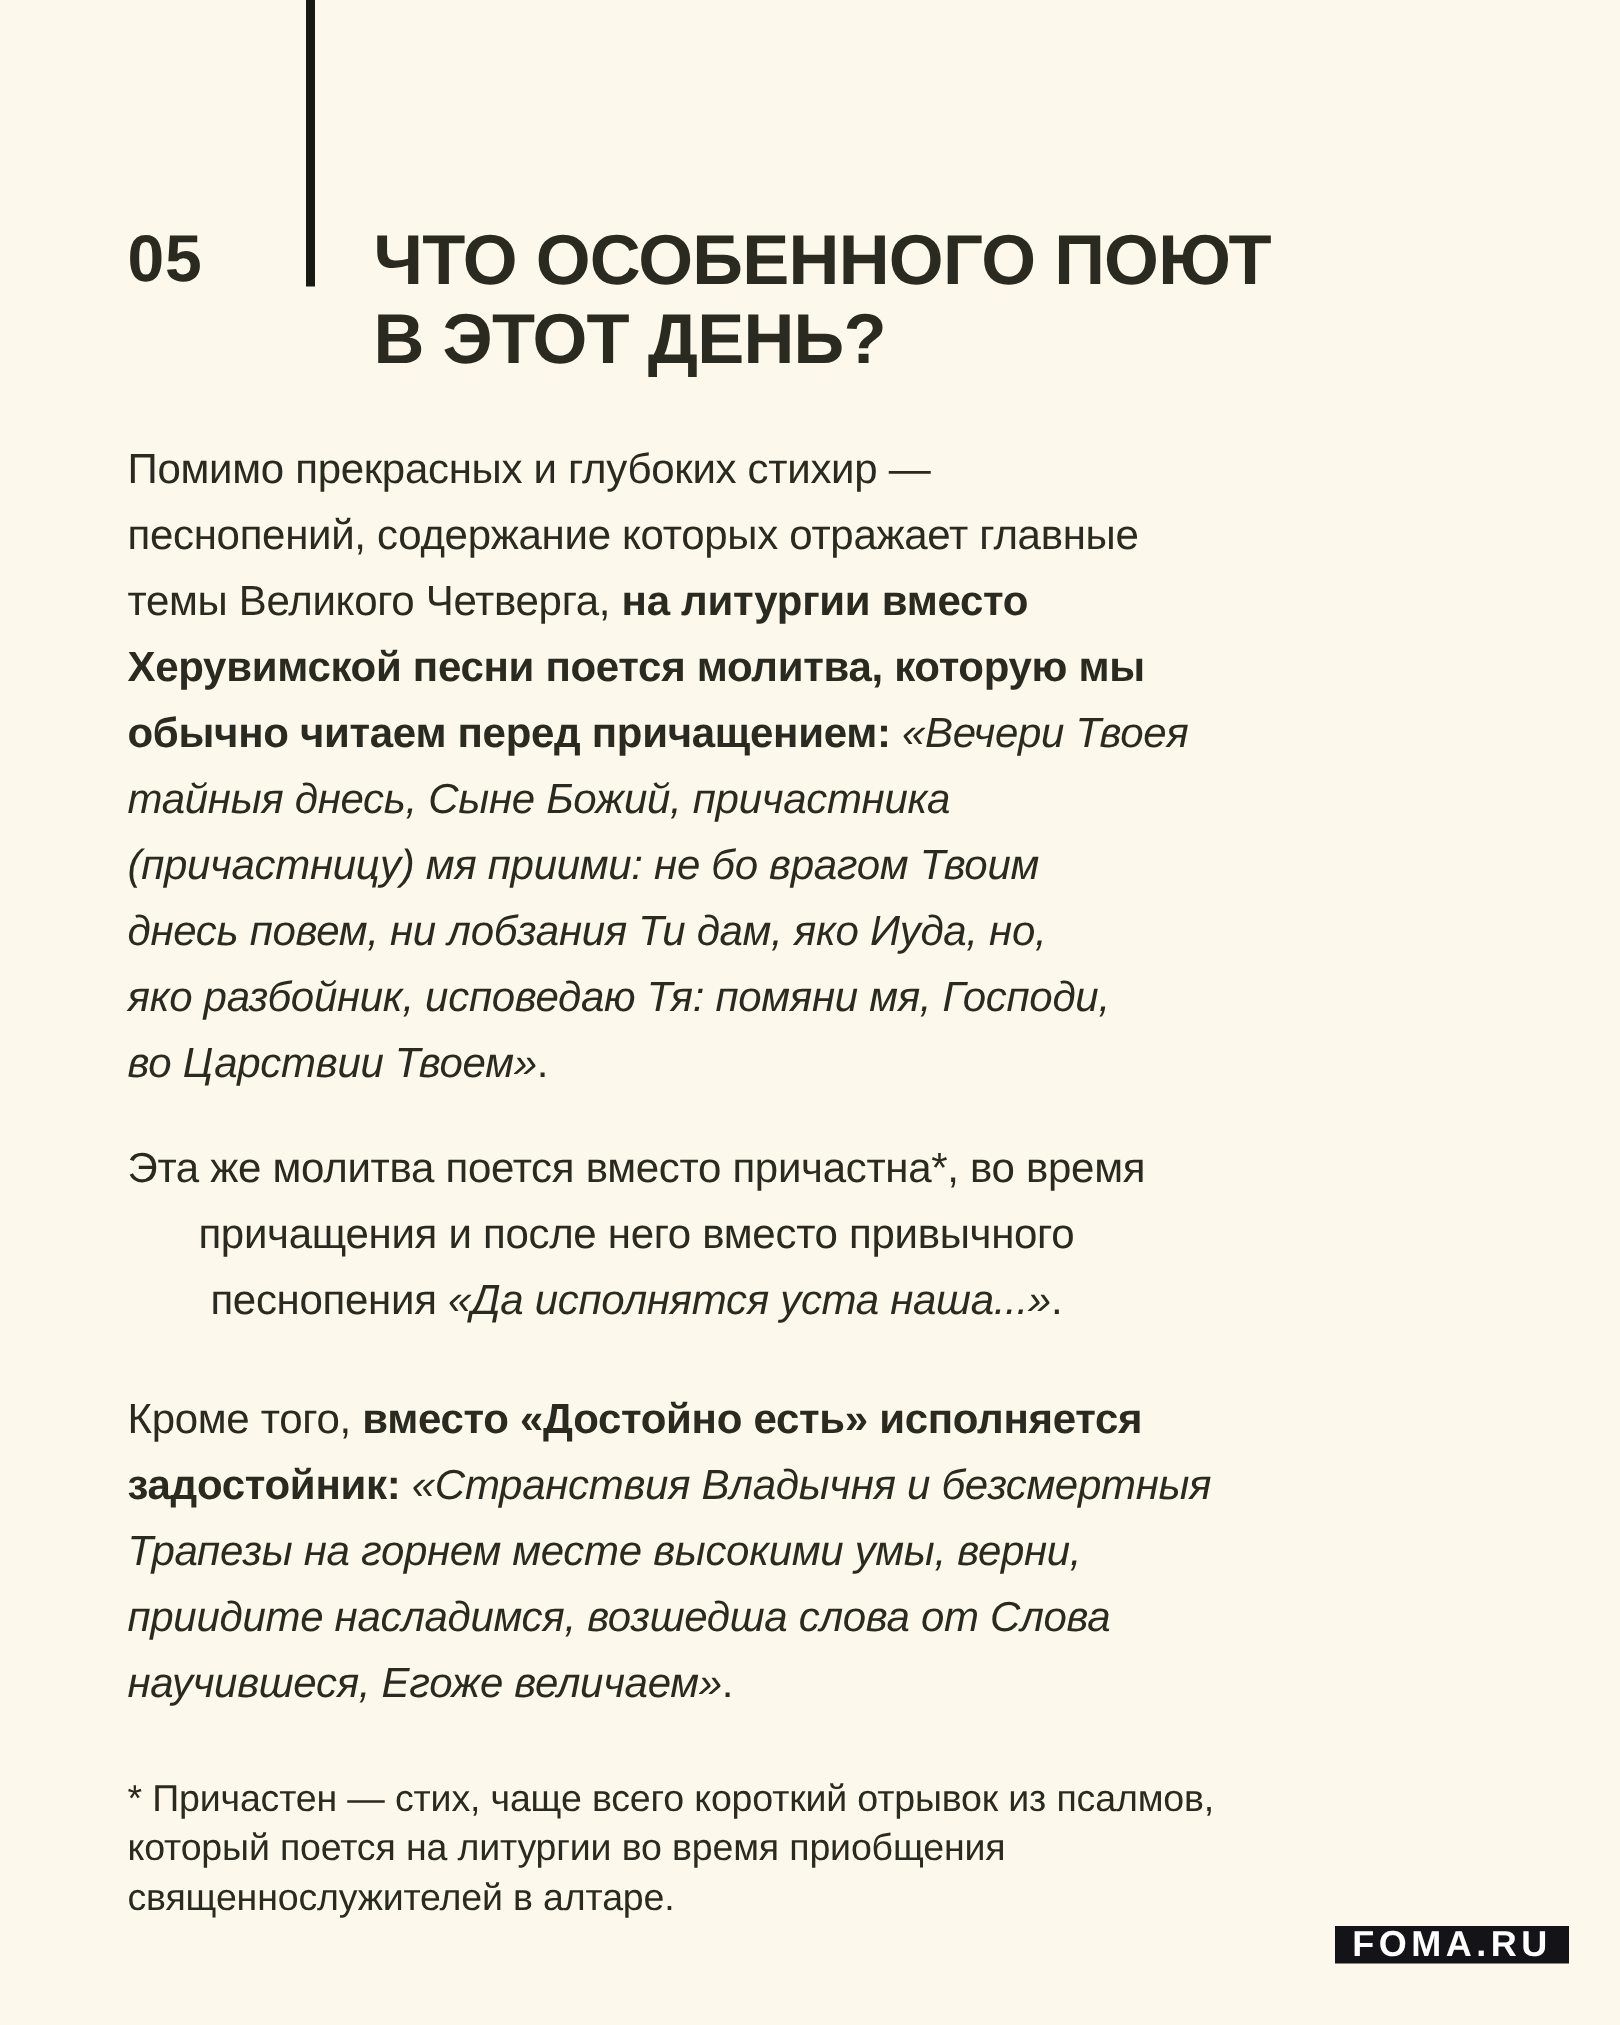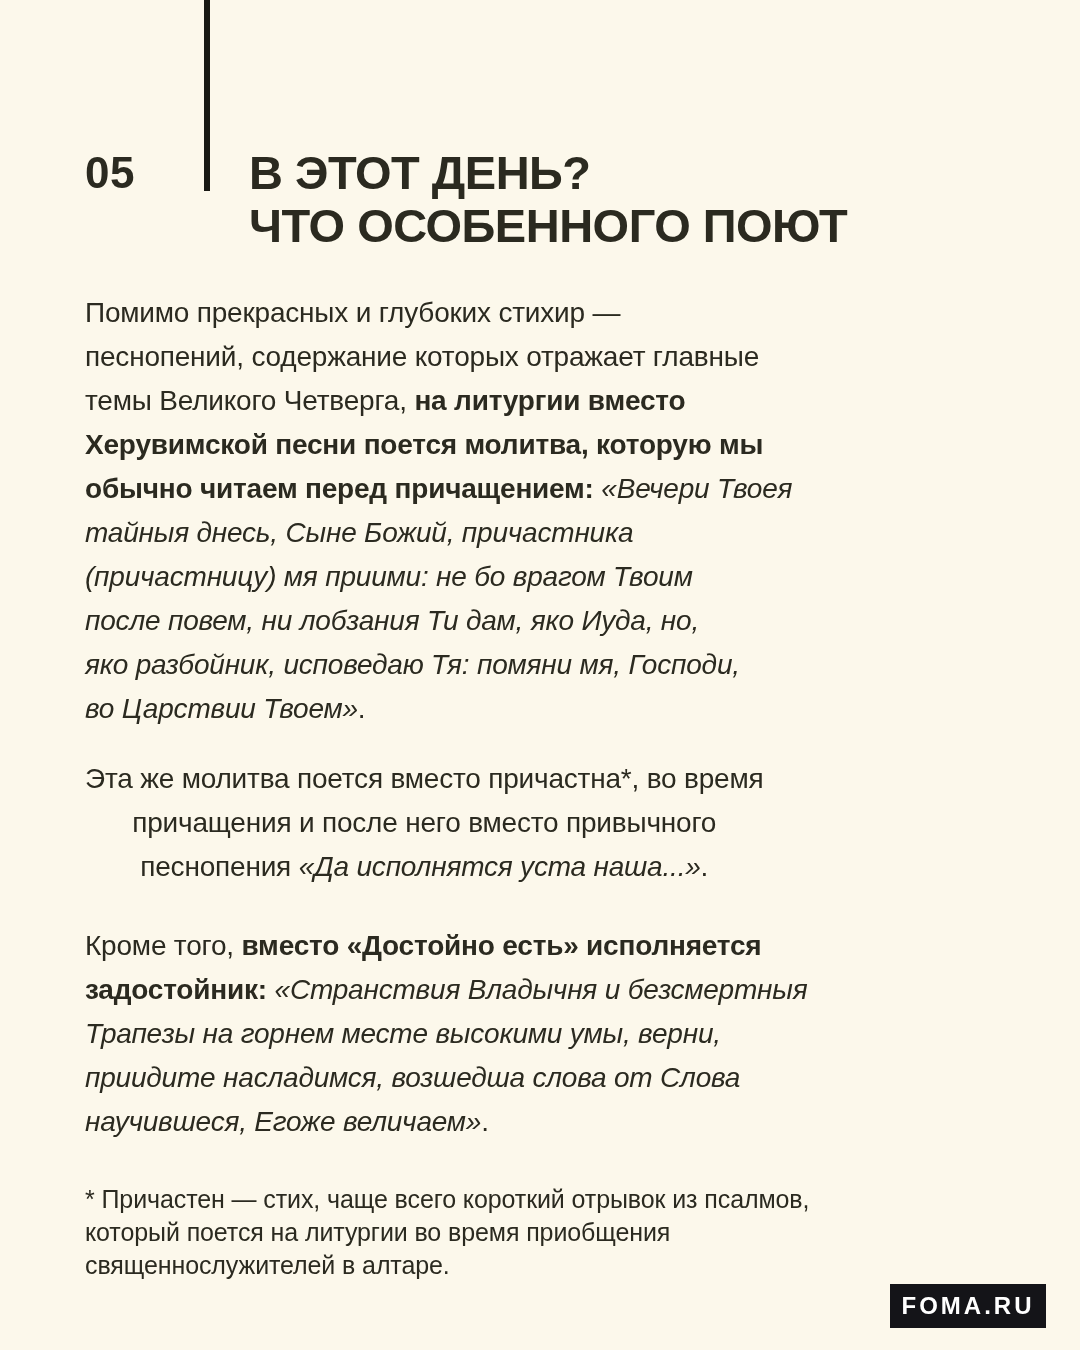--- a/index.html
+++ b/index.html
@@ -68,54 +68,54 @@
   }
   .line { white-space: pre; }
   .seg-r { font-weight: 400; font-style: normal; }
   .seg-b { font-weight: 700; font-style: normal; }
   .seg-i { font-weight: 400; font-style: italic; }
   .badge {
     position: absolute;
     left: 890px;
     top: 1284px;
     width: 156px;
-    height: 44px;
+    height: 25px;
     background: var(--badge-bg, #141418);
     color: var(--badge-fg, #FFFFFF);
     display: flex;
     align-items: center;
     justify-content: center;
     font-size: 24px;
     font-weight: 700;
     letter-spacing: 3px;
   }
 </style>
 </head>
 <body>
 
 <div class="card">
 
   <div class="rule"></div>
 
   <div class="num">05</div>
 
   <h1 class="title">
+    <span>ЧТО ОСОБЕННОГО ПОЮТ</span>
     <span>В ЭТОТ ДЕНЬ?</span>
-    <span>ЧТО ОСОБЕННОГО ПОЮТ</span>
   </h1>
 
   <div class="para p1">
       <div class="line"><span class="seg-r">Помимо прекрасных и глубоких стихир —</span></div>
       <div class="line"><span class="seg-r">песнопений, содержание которых отражает главные</span></div>
       <div class="line"><span class="seg-r">темы Великого Четверга, </span><span class="seg-b">на литургии вместо</span></div>
       <div class="line"><span class="seg-b">Херувимской песни поется молитва, которую мы</span></div>
       <div class="line"><span class="seg-b">обычно читаем перед причащением:</span><span class="seg-r"> </span><span class="seg-i">«Вечери Твоея</span></div>
       <div class="line"><span class="seg-i">тайныя днесь, Сыне Божий, причастника</span></div>
       <div class="line"><span class="seg-i">(причастницу) мя приими: не бо врагом Твоим</span></div>
-      <div class="line"><span class="seg-i">после повем, ни лобзания Ти дам, яко Иуда, но,</span></div>
+      <div class="line"><span class="seg-i">днесь повем, ни лобзания Ти дам, яко Иуда, но,</span></div>
       <div class="line"><span class="seg-i">яко разбойник, исповедаю Тя: помяни мя, Господи,</span></div>
       <div class="line"><span class="seg-i">во Царствии Твоем»</span><span class="seg-r">.</span></div>
     </div>
 
   <div class="para p2">
       <div class="line"><span class="seg-r">Эта же молитва поется вместо причастна*, во время</span></div>
       <div class="line"><span class="seg-r">причащения и после него вместо привычного</span></div>
       <div class="line"><span class="seg-r">песнопения </span><span class="seg-i">«Да исполнятся уста наша...»</span><span class="seg-r">.</span></div>
     </div>
 

